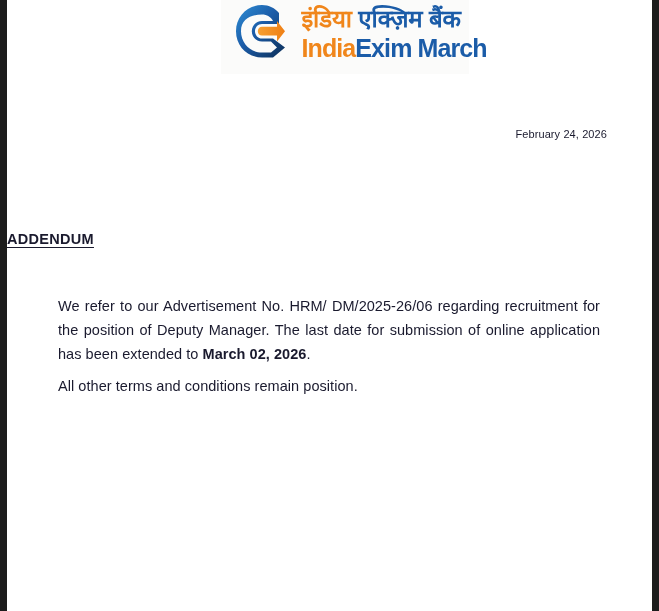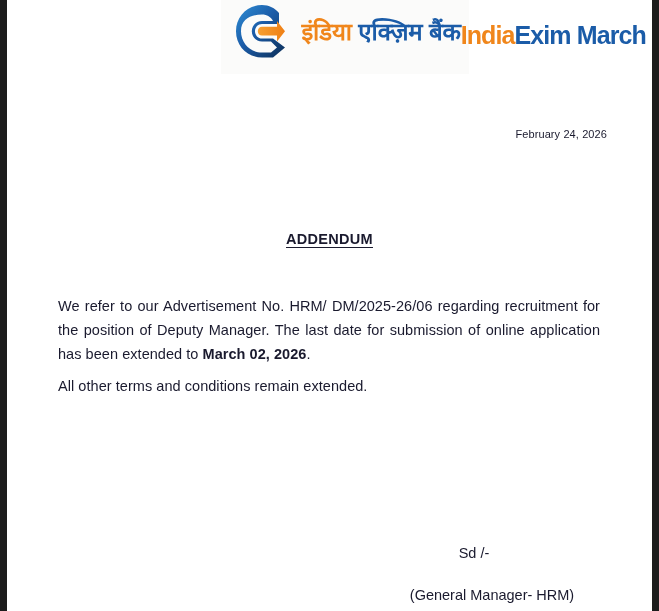--- a/index.html
+++ b/index.html
@@ -62,21 +62,21 @@
   .logo-mark {
     width: 62px;
     height: 62px;
     flex: 0 0 62px;
     position: relative;
   }
   .logo-mark svg { display: block; }
 
   .logo-words {
     display: flex;
-    flex-direction: row;
+    flex-direction: column;
     justify-content: center;
     line-height: 1;
     padding-top: 4px;
   }
   .logo-hindi {
     font-size: 24px;
     font-weight: bold;
     letter-spacing: -0.2px;
     white-space: nowrap;
     line-height: 1.12;
@@ -101,21 +101,20 @@
     right: 45px;
     font-size: 11px;
     letter-spacing: 0.1px;
   }
 
   .addendum-wrap {
     position: absolute;
     top: 230px;
     left: 0;
     right: 0;
-    text-align: center;
   }
   .addendum {
     font-size: 14.5px;
     font-weight: bold;
     text-decoration: underline;
     text-underline-offset: 3px;
     letter-spacing: 0.3px;
   }
 
   .body-text {
@@ -235,21 +234,17 @@
 
   <div class="date-line">February 24, 2026</div>
 
   <div class="addendum-wrap">
     <span class="addendum">ADDENDUM</span>
   </div>
 
   <div class="body-text">
     <p class="para j"><span>We refer to our Advertisement No. HRM/ DM/2025-26/06 regarding recruitment for the position of Deputy Manager. The last date for submission of online application has been extended to </span><b>March 02, 2026</b><span>.</span></p>
 
-    <p class="para para-second">All other terms and conditions remain extended.</p>
+    <p class="para para-second">All other terms and conditions remain position.</p>
   </div>
 
-  <div class="signature">
-    <div class="sign-sd">Sd /-</div>
-    <div class="sign-title">(General Manager- HRM)</div>
-  </div>
 
 </div>
 
 </body></html>

